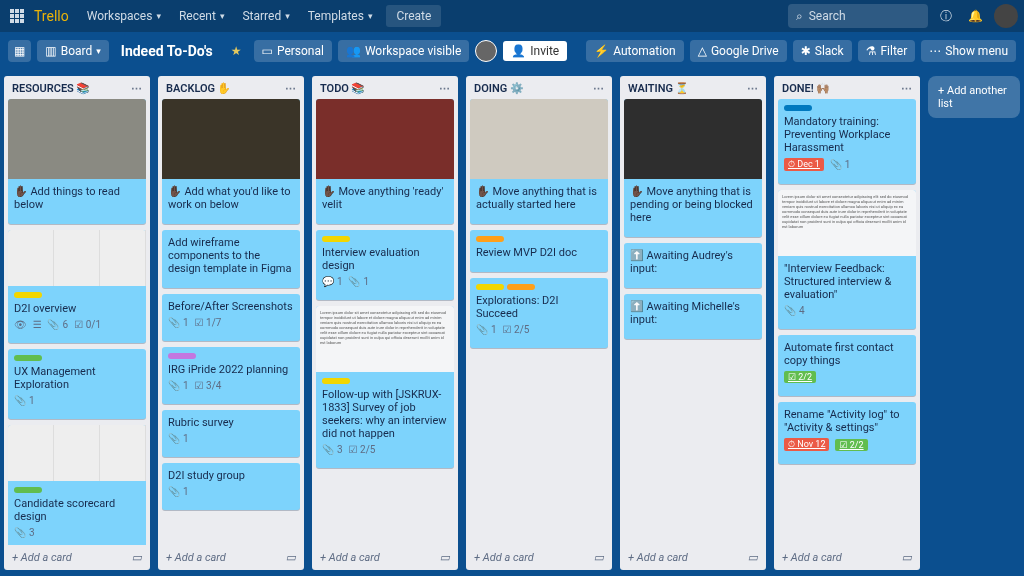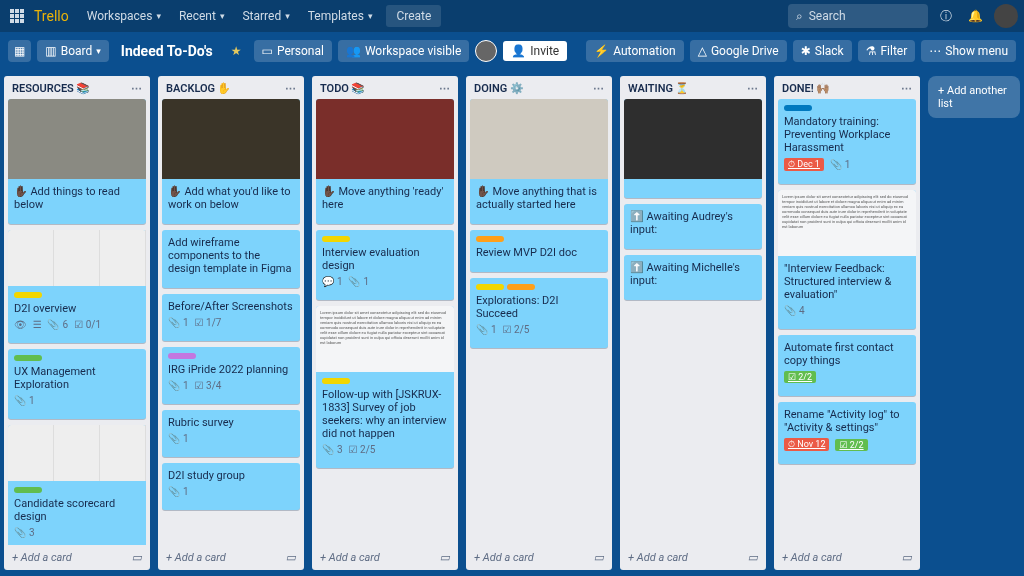--- a/index.html
+++ b/index.html
@@ -238,21 +238,21 @@
     </div>
     </div>
     <div class="list">
     <div class="list-head">
       <span>TODO 📚</span>
       <span style="cursor:pointer;color:#6b778c">⋯</span>
     </div>
     <div class="list-body">
         <div class="card">
           <div class="cover" style="background:#7a2e2a"></div>
-          <div>✋🏿 Move anything 'ready' here</div>
+          <div>✋🏿 Move anything 'ready' velit</div>
         </div>
         <div class="card">
           <div class="labels">
             <span class="label" style="background:#f2d600"></span>
           </div>
           <div>Interview evaluation design</div>
           <div class="badges">
             <span class="badge">💬 1</span>
             <span class="badge">📎 1</span>
           </div>
@@ -308,20 +308,21 @@
     </div>
     </div>
     <div class="list">
     <div class="list-head">
       <span>WAITING ⏳</span>
       <span style="cursor:pointer;color:#6b778c">⋯</span>
     </div>
     <div class="list-body">
         <div class="card">
           <div class="cover" style="background:#2e2e2e"></div>
+          <div>✋🏿 Move anything that is pending or being blocked here</div>
         </div>
         <div class="card">
           <div>⬆️ Awaiting Audrey's input:</div>
         </div>
         <div class="card">
           <div>⬆️ Awaiting Michelle's input:</div>
         </div>
       </div>
     <div class="list-foot">
       <span>+ Add a card</span>

